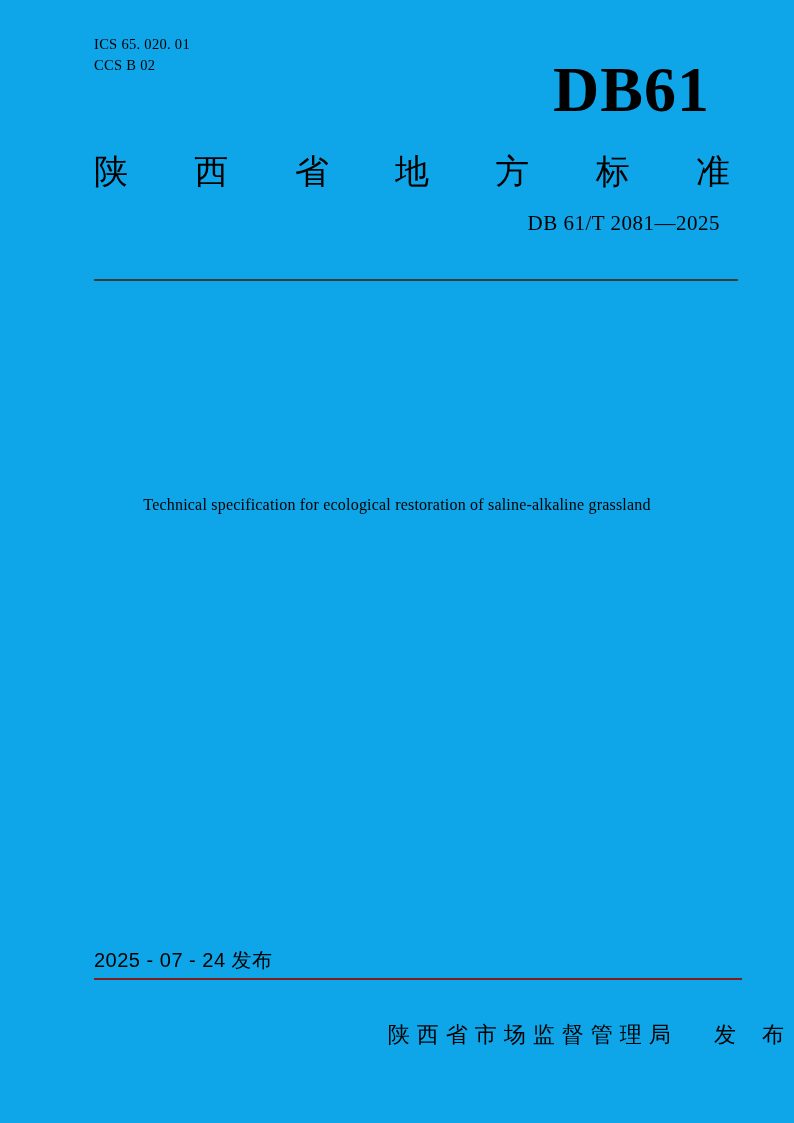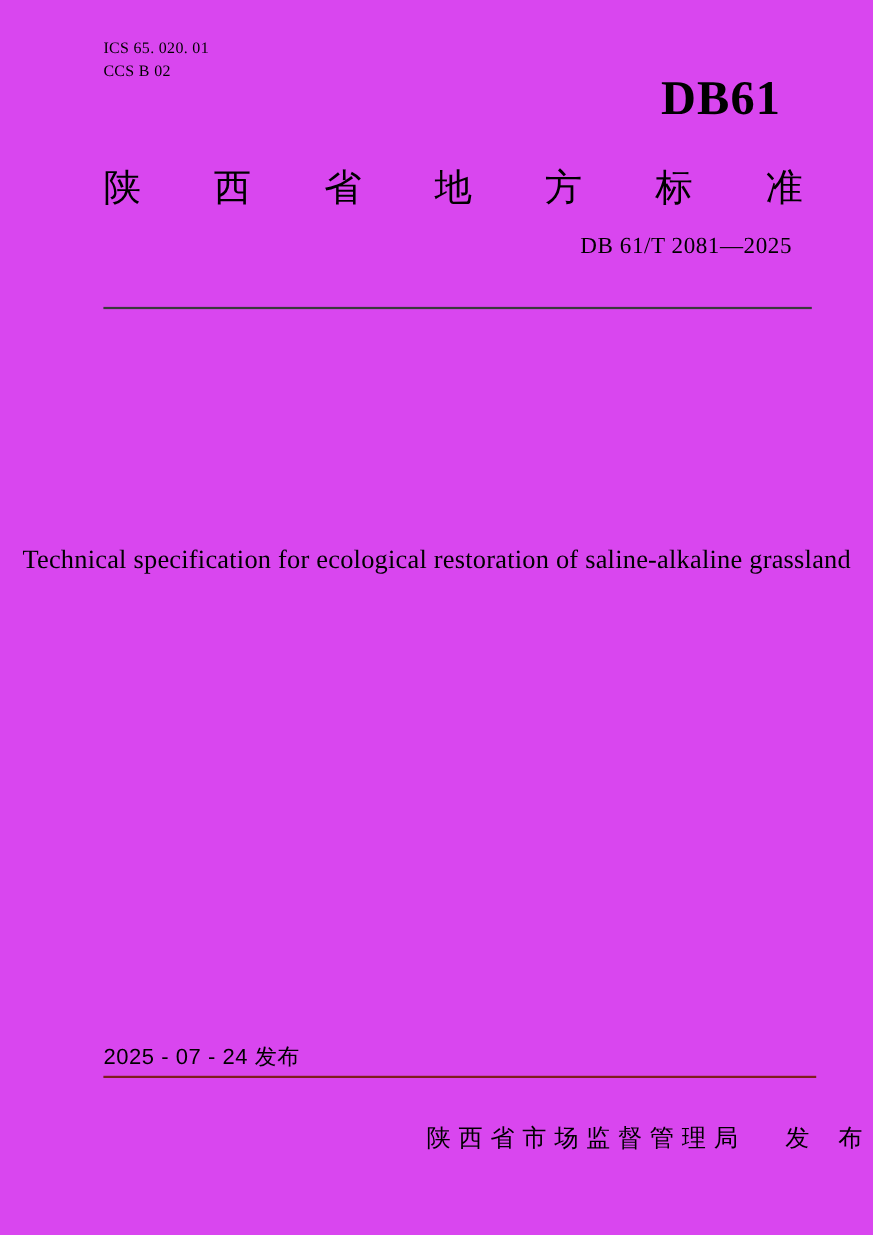--- a/index.html
+++ b/index.html
@@ -4,21 +4,21 @@
 <style>
   html, body {
     margin: 0;
     padding: 0;
     background: #ffffff;
   }
   .page {
     position: relative;
     width: 794px;
     height: 1123px;
-    background: #d946ef;
+    background: #0ea5e9;
     color: #000000;
     font-family: "Liberation Serif", "DejaVu Serif", serif;
     overflow: hidden;
   }
 
   
   .ics-block {
     position: absolute;
     left: 94px;
     top: 34px;
@@ -27,21 +27,21 @@
     letter-spacing: 0.3px;
   }
 
   
   .db61-logo {
     position: absolute;
     right: 84px;
     top: 56px;
     font-family: "Liberation Serif", "DejaVu Serif", serif;
     font-weight: bold;
-    font-size: 44px;
+    font-size: 64px;
     line-height: 68px;
     letter-spacing: 1px;
   }
 
   
   .standard-type {
     position: absolute;
     left: 94px;
     right: 64px;
     top: 151px;
@@ -84,21 +84,21 @@
     letter-spacing: 2px;
   }
 
   
   .title-en {
     position: absolute;
     left: 0;
     right: 0;
     top: 496px;
     text-align: center;
-    font-size: 24px;
+    font-size: 16px;
     letter-spacing: 0.2px;
   }
 
   
   .dates-row {
     position: absolute;
     left: 94px;
     right: 52px;
     top: 947px;
     display: flex;

